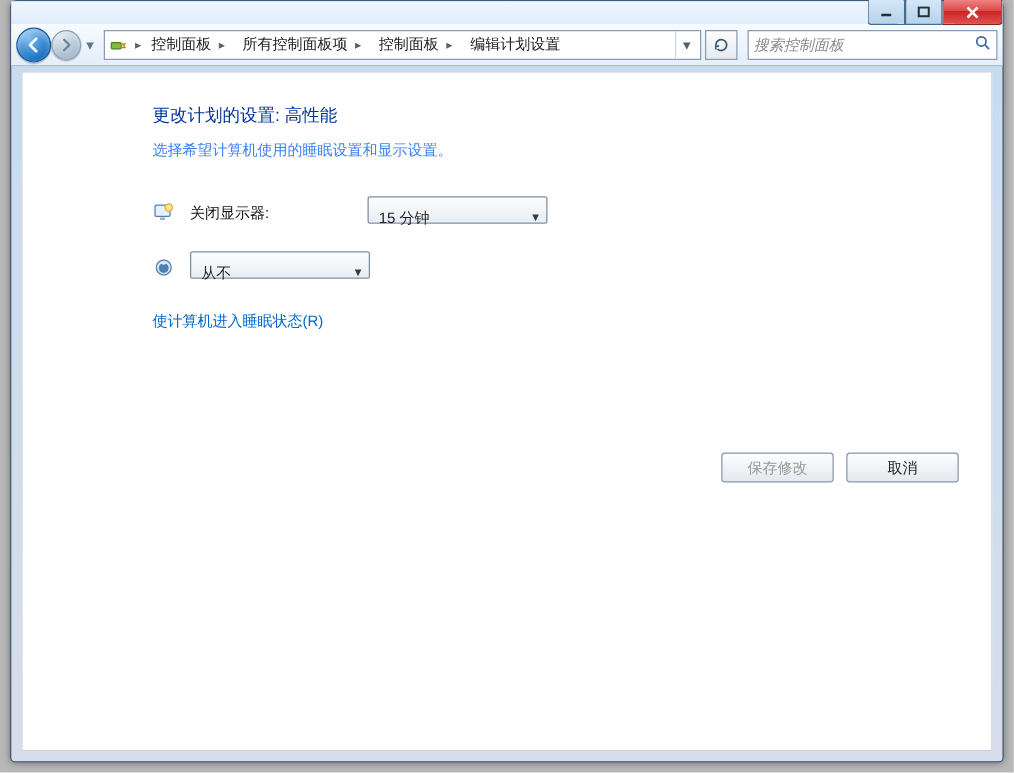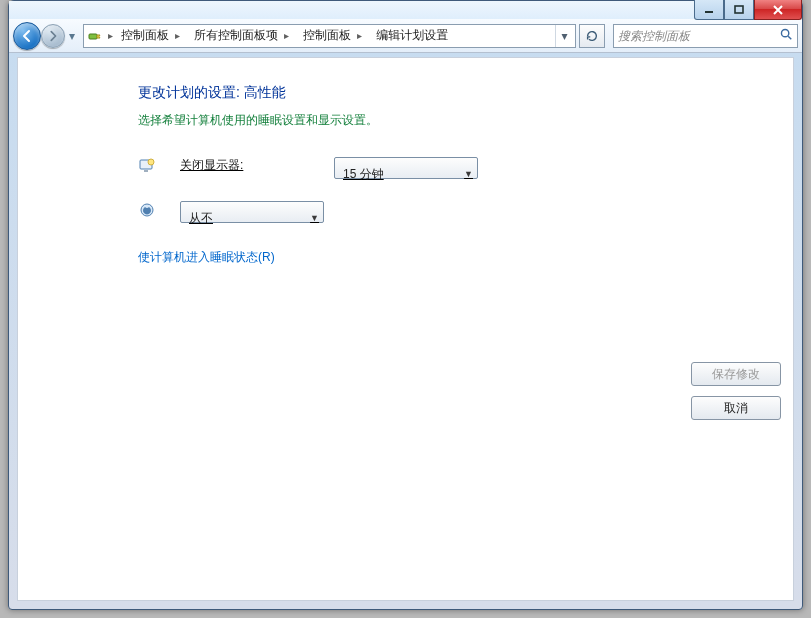--- a/index.html
+++ b/index.html
@@ -110,21 +110,21 @@
   }
   .refresh {
     width:26px; height:24px;
     border:1px solid #8a9db0;
     background:linear-gradient(#fdfdfd,#e5eaf0);
     display:flex; align-items:center; justify-content:center;
     color:#3a5a75;
     margin-left:-1px;
   }
   .searchbox {
-    width:185px; height:24px;
+    width:200px; height:24px;
     border:1px solid #8a9db0;
     background:#fff;
     margin-left:4px;
     display:flex; align-items:center;
     padding: 0 4px;
     position:relative;
   }
   .searchbox input {
     border:0; outline:0; width:100%; font-size:12px;
     color:#333; font-style:italic;
@@ -132,49 +132,49 @@
   }
   .searchbox input::placeholder { color:#888; font-style:italic; }
   .sicon { color:#3a6aa0; margin-left:4px; }
   
   .content {
     position:absolute;
     left:8px; right:8px; top:56px; bottom:8px;
     background:#fff;
     border:1px solid #c8d0dc;
   }
-  .inner { padding: 26px 0 0 104px; margin-left: 16px; }
+  .inner { padding: 26px 0 0 104px; }
   h1.pgtitle {
     font-size: 14px; font-weight: normal;
     color:#003399;
     margin-bottom:10px;
   }
-  .subtitle { color:#15803d; margin-bottom:28px; }
-  .row { display:flex; align-items:flex-start; gap:24px; margin-bottom:22px;text-decoration:underline; }
+  .subtitle { color:#3b82f6; margin-bottom:28px; }
+  .row { display:flex; align-items:flex-end; gap:12px; margin-bottom:22px; }
   .ricon { width:18px; height:18px; display:flex; align-items:center; justify-content:center; }
   .rlabel { width:130px; color:#111; }
   .combo {
     width:144px; height:22px;
     border:1px solid #7a8fa5;
     background:linear-gradient(#fdfdfd,#e8edf3);
     display:flex; align-items:center; justify-content:space-between;
     padding: 12px 4px 0 8px;
     color:#222;
     border-radius:2px;
   }
   .combo .carrow { color:#3a3a3a; font-size:9px; }
   .links { margin-top:26px; }
   .links a {
     display:block; color:#0066cc; text-decoration:none;
     margin-bottom:16px; cursor:pointer;
   }
   .btnrow {
     position:absolute;
-    right:12px; top:304px;
-    display:flex; gap:10px;flex-direction:column;
+    right:26px; top:304px;
+    display:flex; gap:10px;
   }
   .btn {
     height:24px; min-width:90px; padding:0 12px;
     border:1px solid #8795a5;
     background:linear-gradient(#fdfdfd,#e4e9ef);
     border-radius:3px;
     display:flex; align-items:center; justify-content:center;
     color:#222;
   }
   .btn.disabled { color:#9a9a9a; }

